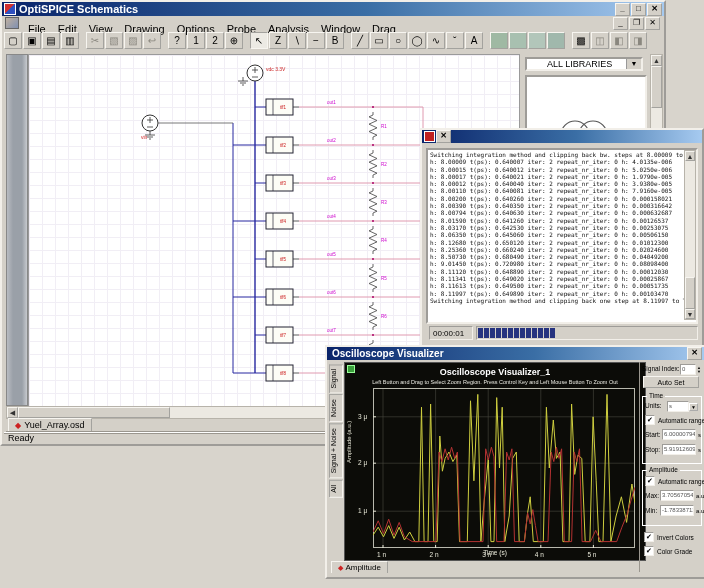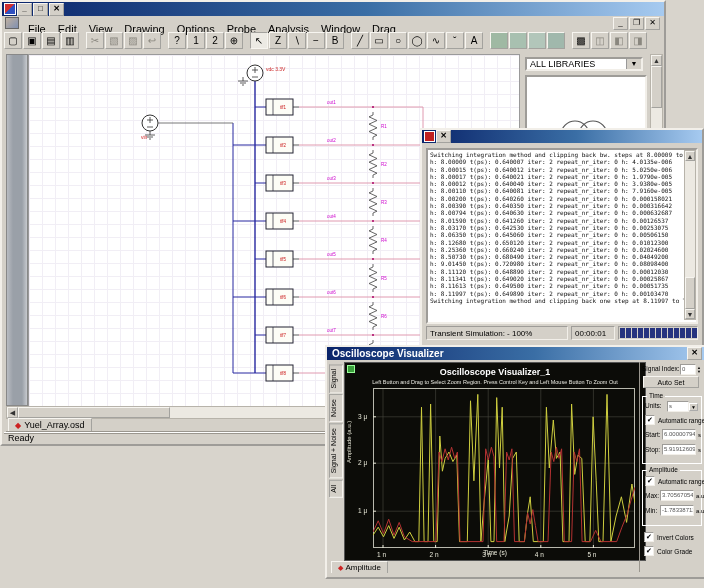--- a/index.html
+++ b/index.html
@@ -19,21 +19,21 @@
   .menubar{display:flex;align-items:center;height:14px;font-size:11px;background:#d4d0c8;}
   .menuitem{padding:0 6px;}
   .toolbar{display:flex;align-items:center;height:20px;background:#d4d0c8;padding-left:2px;}
   .tbtn{width:18px;height:17px;margin-right:1px;font-size:10px;line-height:15px;text-align:center;overflow:hidden;}
   .tsep{width:5px;height:17px;border:0;background:transparent;}
   .schematic{background:#fff;
     background-image:linear-gradient(#f1eef5 1px,transparent 1px),linear-gradient(90deg,#f1eef5 1px,transparent 1px);
     background-size:13px 13px;border:1px solid #9a9a9a;}
   .ruler{background:linear-gradient(90deg,#b9bcc2,#9aa0a8 30%,#9aa0a8 75%,#c6c9ce);border:1px solid #888;}
   .combo{display:flex;align-items:center;background:#fff;border:2px inset #f2efe9;font-size:9px;height:14px;box-sizing:border-box;}
-  .combo .val{flex:1;padding-left:3px;white-space:nowrap;overflow:hidden;}
+  .combo .val{flex:1;padding-left:3px;white-space:nowrap;overflow:hidden;margin-left:17px;}
   .combo .drop{width:14px;height:100%;background:#d4d0c8;border-left:1px solid #999;font-size:7px;line-height:10px;text-align:center;}
   .scroll{background:#ece9e2;border:1px solid #b7b3aa;}
   .sarrow{background:#d4d0c8;border:1px outset #f7f5f0;font-size:7px;line-height:9px;text-align:center;color:#333;}
   .thumb{background:#d4d0c8;border:1px outset #f7f5f0;}
   .doctab{display:flex;align-items:center;background:#d4d0c8;border:1px outset #f7f5f0;border-bottom:none;
           font-size:9px;height:12px;padding:0 6px;}
   .statusbar{font-size:9px;display:flex;align-items:center;padding-left:4px;border-top:1px solid #fff;
              box-shadow:inset 0 1px 0 #9a968e;}
   .logline{white-space:nowrap;font-family:"DejaVu Sans Mono",monospace;font-size:6px;line-height:7.3px;color:#111;}
   .statusfield{border:1px inset #f2efe9;background:#d4d0c8;font-size:8px;display:flex;align-items:center;padding:0 3px;
@@ -56,20 +56,21 @@
   .unit{margin-left:2px;font-size:6px;}
 </style>
 </head>
 <body>
 
 <div id="screen">
 
   <div class="abs raised" style="left:0;top:0;width:662px;height:442px;">
     <div class="titlebar">
       <span class="abs" style="position:static;width:10px;height:10px;background:linear-gradient(135deg,#d03030 50%,#3050c0 50%);border:1px solid #fff;"></span>
+      <span class="cap">OptiSPICE Schematics</span>
       <span class="winbtn">_</span>
       <span class="winbtn">□</span>
       <span class="winbtn">✕</span>
     </div>
     <div class="menubar">
       <span style="width:12px;height:10px;margin:0 3px;background:linear-gradient(135deg,#c0b0a0,#8090b0);border:1px solid #666;"></span>
       <span style="display:flex;margin-top:12px;">
 
       <span class="menuitem">File</span>
           <span class="menuitem">Edit</span>
@@ -325,21 +326,20 @@
           <div class="logline">h: 8.11997 t(ps): 0.649890 iter: 2 repeat_nr_iter: 0 h: 0.00103470</div>
           <div class="logline">Switching integration method and clipping back one step at 8.11997 to Trap</div>
         </div>
       <div class="abs scroll" style="right:0;top:0;width:10px;height:168px;">
         <div class="sarrow abs" style="left:0;top:0;width:8px;height:8px;">▲</div>
         <div class="thumb abs" style="left:0;bottom:10px;width:8px;height:30px;"></div>
         <div class="sarrow abs" style="left:0;bottom:0;width:8px;height:8px;">▼</div>
       </div>
     </div>
     <div class="abs" style="left:4px;top:196px;width:272px;height:14px;display:flex;">
-      <div class="statusfield" style="width:134px;">Transient Simulation: - 100%</div>
       <div class="statusfield" style="width:36px;margin-left:3px;">00:00:01</div>
       <div class="statusfield" id="progress" style="flex:1;margin-left:3px;padding:0 1px;">
           <div class="pblock"></div>
           <div class="pblock"></div>
           <div class="pblock"></div>
           <div class="pblock"></div>
           <div class="pblock"></div>
           <div class="pblock"></div>
           <div class="pblock"></div>
           <div class="pblock"></div>

